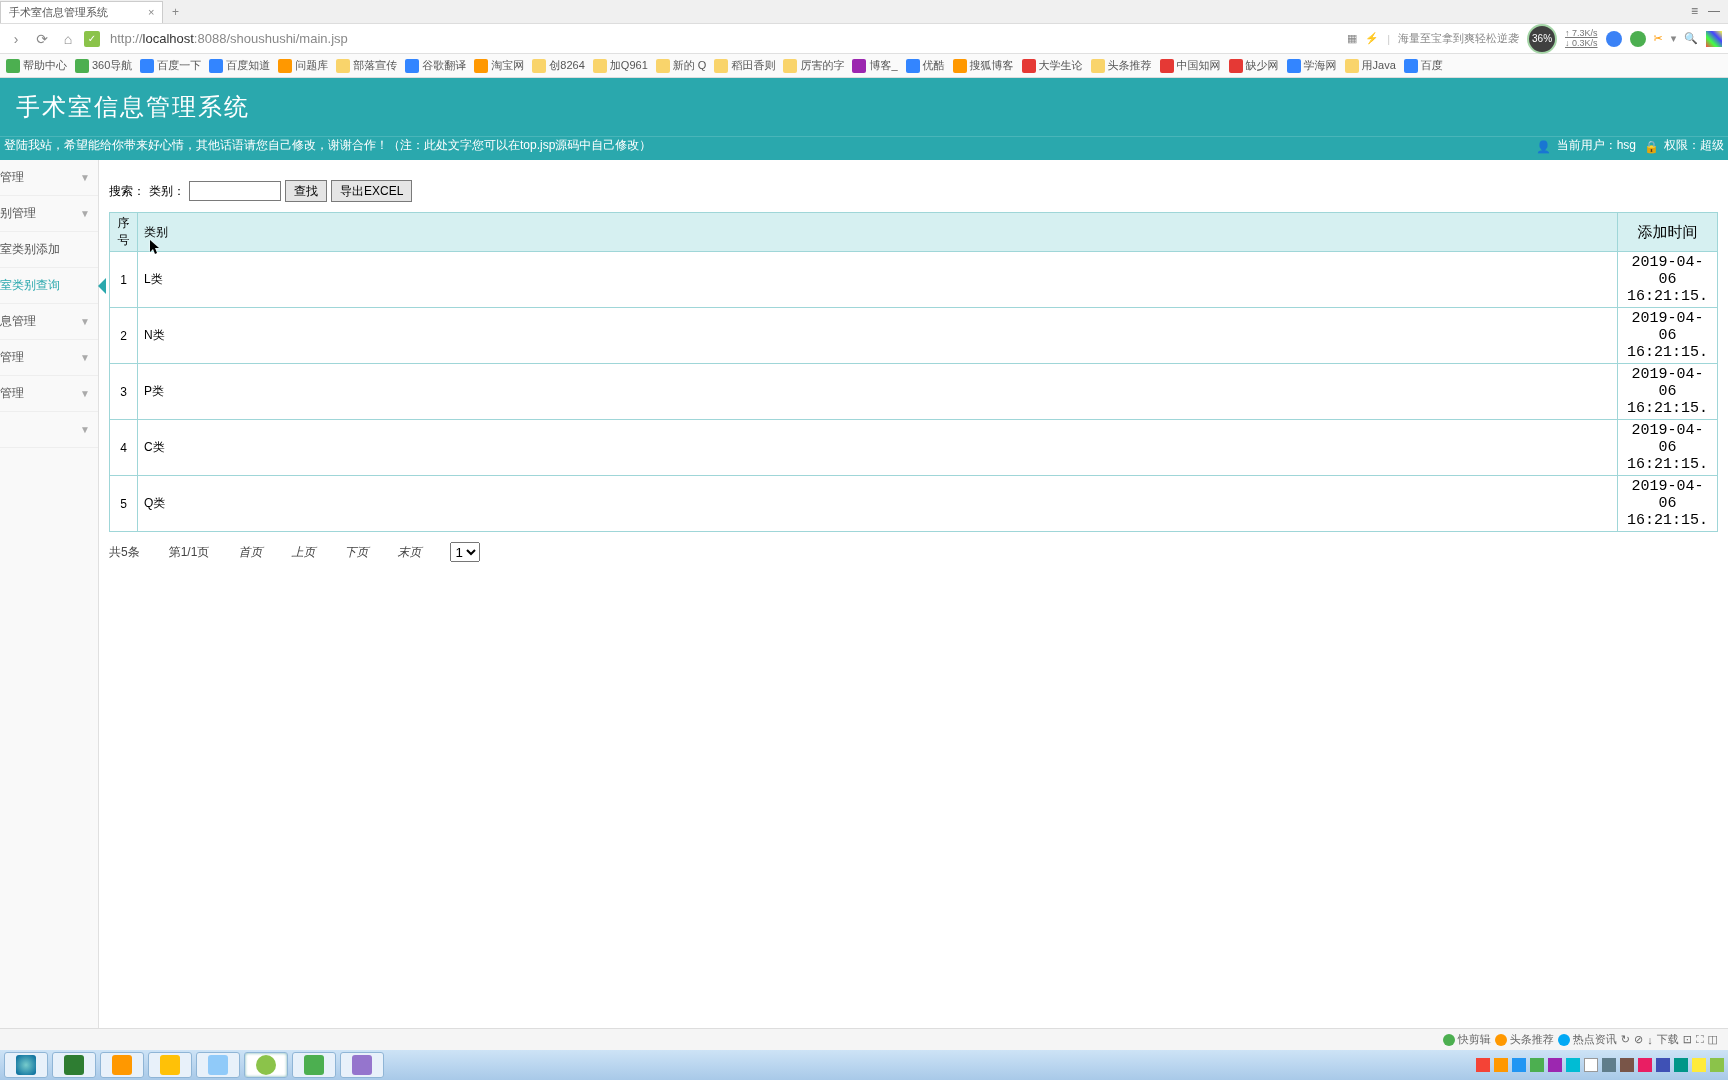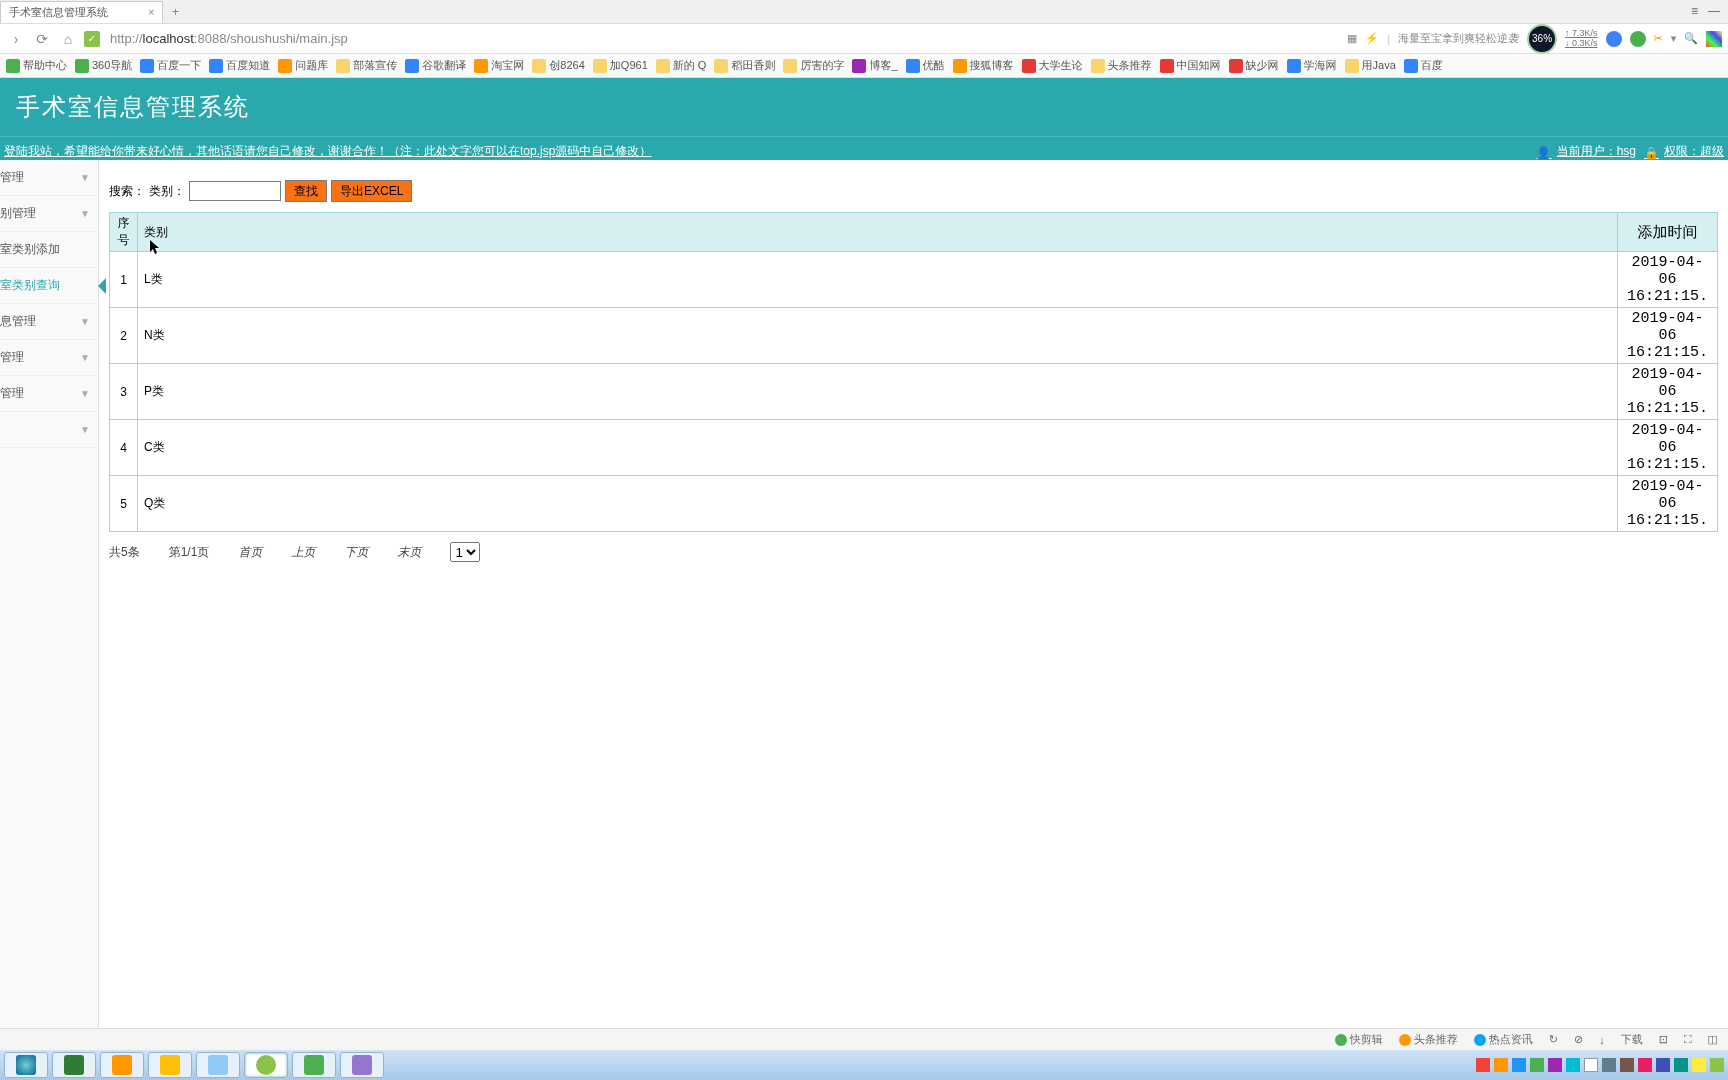--- a/index.html
+++ b/index.html
@@ -13,67 +13,67 @@
 .win-controls { position: absolute; right: 0; top: 0; display: flex; gap: 10px; padding: 4px 8px; color: #666; }
 .win-controls span { cursor: pointer; }
 
 .addr-bar { height: 30px; display: flex; align-items: center; padding: 0 6px; gap: 6px; border-bottom: 1px solid #e0e0e0; }
 .nav-btn { width: 20px; height: 20px; color: #888; display: flex; align-items: center; justify-content: center; font-size: 14px; }
 .shield { width: 16px; height: 16px; background: #8bc34a; border-radius: 2px; display: flex; align-items: center; justify-content: center; color: #fff; font-size: 10px; }
 .url { flex: 1; color: #888; font-size: 13px; padding-left: 4px; }
 .url .host { color: #333; }
 .addr-right { display: flex; align-items: center; gap: 8px; color: #888; font-size: 11px; }
 .promo { color: #888; }
-.perf-badge { width: 30px; height: 30px; border-radius: 50%; background: #0f172a; color: #fff; display: flex; align-items: center; justify-content: center; font-size: 10px; border: 2px solid #a5d6a7; }
+.perf-badge { width: 30px; height: 30px; border-radius: 50%; background: #404040; color: #fff; display: flex; align-items: center; justify-content: center; font-size: 10px; border: 2px solid #a5d6a7; }
 .net-stats { font-size: 9px; color: #777; line-height: 1.1; text-decoration: underline; }
 .ext-icon { width: 16px; height: 16px; }
 
 .bookmarks { height: 24px; display: flex; align-items: center; gap: 8px; padding: 0 6px; background: #fafafa; border-bottom: 1px solid #ddd; overflow: hidden; white-space: nowrap; }
 .bm { display: inline-flex; align-items: center; gap: 3px; font-size: 11px; color: #555; }
 .bm-ico { width: 14px; height: 14px; border-radius: 2px; display: inline-block; }
 .bm-ico.folder { background: #f9d46b; }
 .bm-ico.b { background: #3385ff; }
 .bm-ico.g { background: #4caf50; }
 .bm-ico.r { background: #e53935; }
 .bm-ico.o { background: #ff9800; }
 .bm-ico.p { background: #9c27b0; }
 
 
 .app-header { height: 58px; background: #2aa8ad; color: #fff; display: flex; align-items: center; padding: 0 16px; }
 .app-title { font-size: 24px; font-family: "KaiTi","STKaiti",serif; letter-spacing: 2px; }
-.welcome-bar { height: 24px; background: #2aa8ad; color: #fff; font-size: 12px; display: flex; align-items: flex-end; padding: 0 4px; border-top: 1px solid rgba(255,255,255,0.15); text-decoration: underline; }
+.welcome-bar { height: 24px; background: #2aa8ad; color: #fff; font-size: 12px; display: flex; align-items: flex-start; padding: 0 4px; border-top: 1px solid rgba(255,255,255,0.15); }
 .welcome-bar .right { margin-left: auto; display: flex; gap: 8px; align-items: center; }
 .user-ico { width: 12px; height: 12px; display: inline-block; }
 
 
 .main-wrap { display: flex; height: calc(1080px - 24px - 30px - 24px - 58px - 24px - 30px); }
 .sidebar { width: 99px; background: #f9f9f9; border-right: 1px solid #e0e0e0; }
 .menu-item { height: 36px; display: flex; align-items: center; justify-content: space-between; padding: 0 8px 0 0; font-size: 12px; color: #555; border-bottom: 1px solid #eee; cursor: pointer; position: relative; }
 .menu-item.active { color: #2aa8ad; }
 .menu-item.active::after { content: ""; position: absolute; right: -8px; top: 50%; transform: translateY(-50%); border: 8px solid transparent; border-right-color: #2aa8ad; }
 .chev { color: #aaa; font-size: 10px; }
 
 .content { flex: 1; padding: 10px; }
 .list-title { font-size: 12px; color: #333; }
 .search-row { margin: 10px 0; display: flex; align-items: center; gap: 4px; font-size: 12px; }
 .search-row input[type=text] { width: 92px; height: 20px; border: 1px solid #7a7a7a; padding: 0 3px; }
-.btn { height: 22px; padding: 0 8px; border: 1px solid #7a7a7a; background: #f97316; font-size: 12px; cursor: pointer; }
+.btn { height: 22px; padding: 0 8px; border: 1px solid #7a7a7a; background: #e5e5e5; font-size: 12px; cursor: pointer; }
 
 table.data { width: 100%; border-collapse: collapse; font-size: 12px; }
 table.data th, table.data td { border: 1px solid #9fd6d8; padding: 2px 6px; height: 18px; text-align: left; }
 table.data th { background: #d6f0f1; font-weight: normal; }
 table.data .col-idx { width: 28px; text-align: center; }
 table.data .col-time { width: 100px; text-align: center; font-family: "Courier New", monospace; font-size: 15px; }
 
 .pager { margin-top: 10px; font-size: 12px; color: #444; display: flex; align-items: center; gap: 29px; }
 .pager a { color: #444; text-decoration: none; cursor: pointer; font-style: italic; }
 .pager select { height: 20px; }
 
 
-.status-bar { position: fixed; bottom: 30px; left: 0; right: 0; height: 22px; background: #f5f5f5; border-top: 1px solid #ddd; display: flex; align-items: center; justify-content: flex-end; gap: 16px; padding: 8px 10px; font-size: 11px; color: #666; }
+.status-bar { position: fixed; bottom: 30px; left: 0; right: 0; height: 22px; background: #f5f5f5; border-top: 1px solid #ddd; display: flex; align-items: center; justify-content: flex-end; gap: 4px; padding: 8px 10px; font-size: 11px; color: #666; }
 .status-item { display: flex; align-items: center; gap: 3px; }
 .sico { width: 12px; height: 12px; border-radius: 50%; display: inline-block; }
 .sico.g { background: #4caf50; }
 .sico.o { background: #ff9800; }
 .sico.b { background: #03a9f4; }
 
 
 .taskbar { position: fixed; bottom: 0; left: 0; right: 0; height: 30px; background: linear-gradient(#cde3f6,#a8c9e8); display: flex; align-items: center; padding: 0 4px; }
 .tb-btn { width: 44px; height: 26px; margin-right: 4px; border: 1px solid #8fb5d6; border-radius: 3px; background: #e8f1fa; display: flex; align-items: center; justify-content: center; }
 .tb-btn.active { background: #fff; box-shadow: inset 0 0 3px #6aa; }

